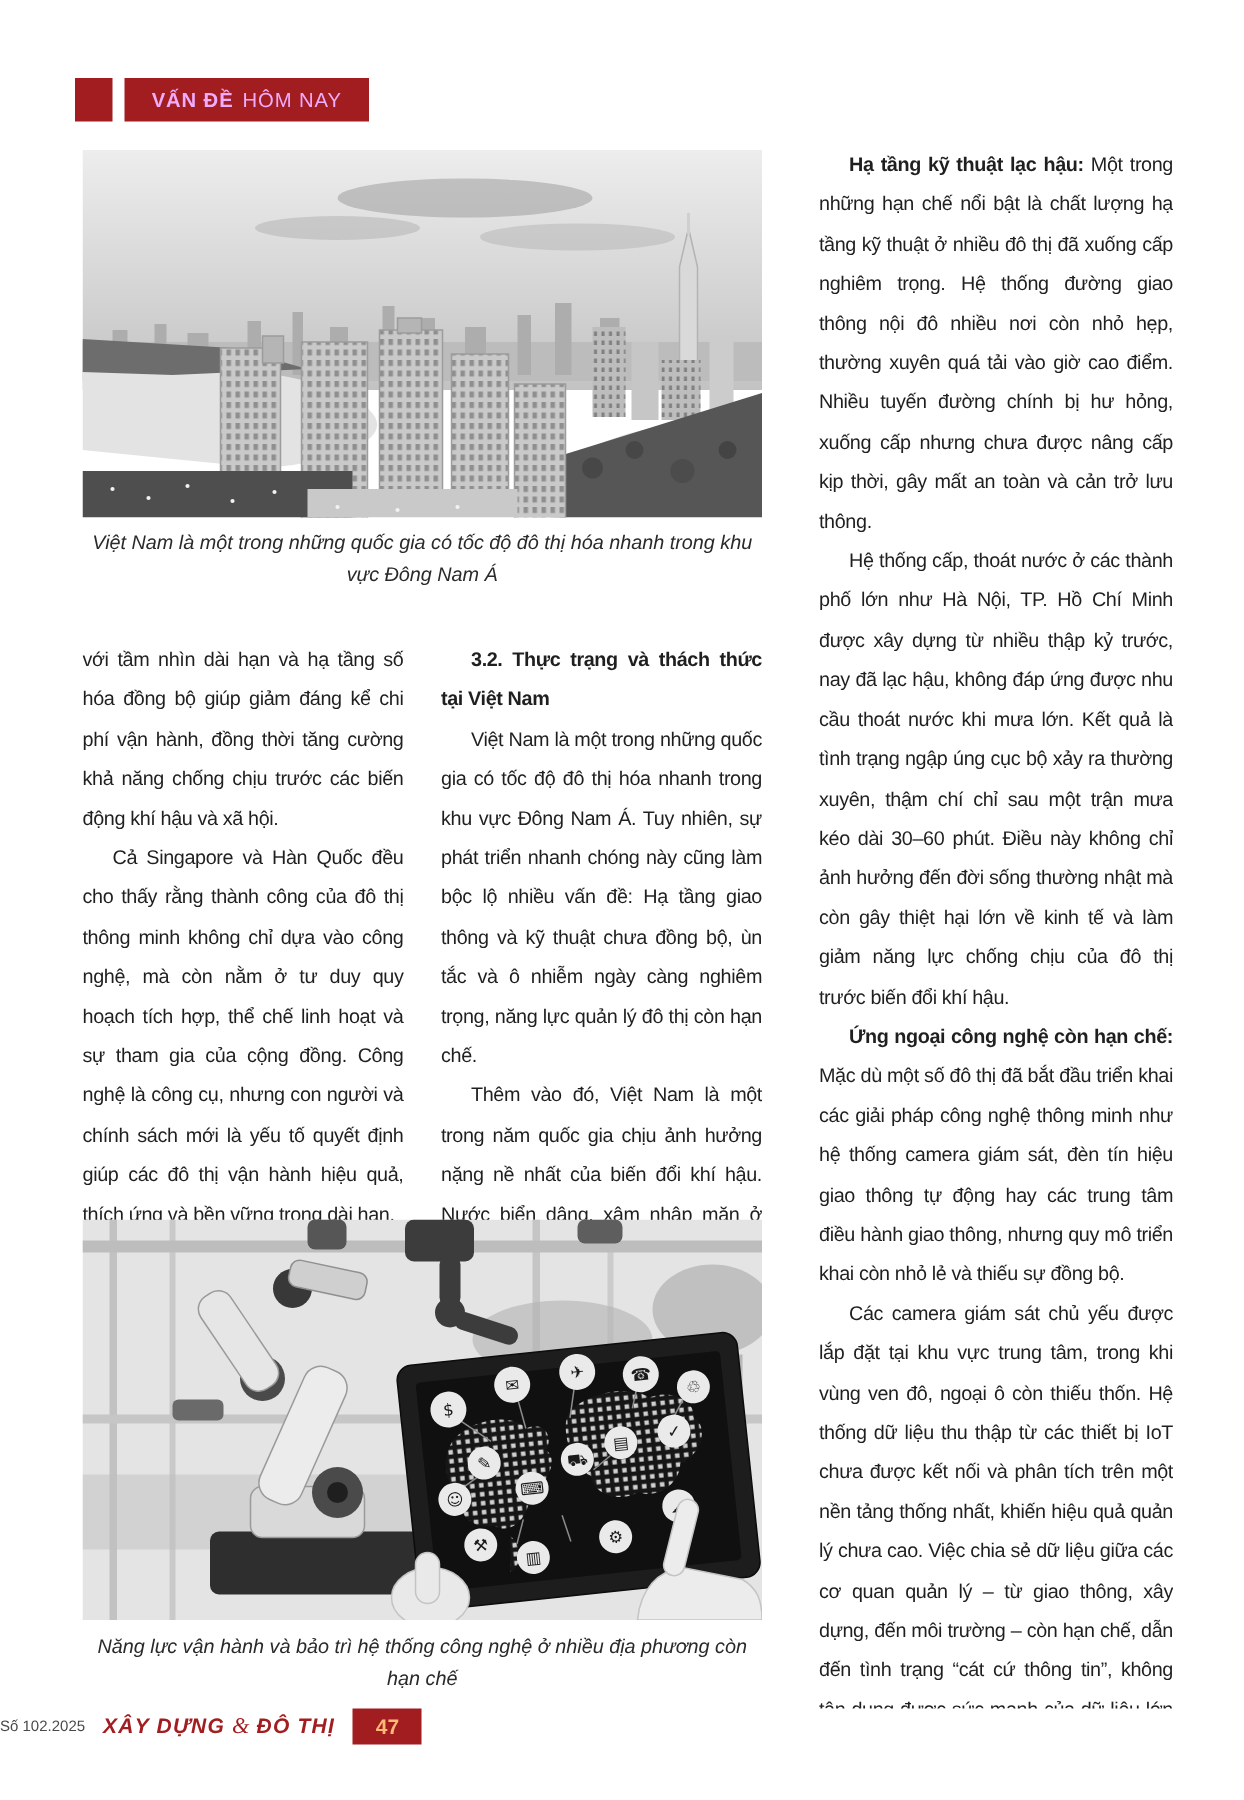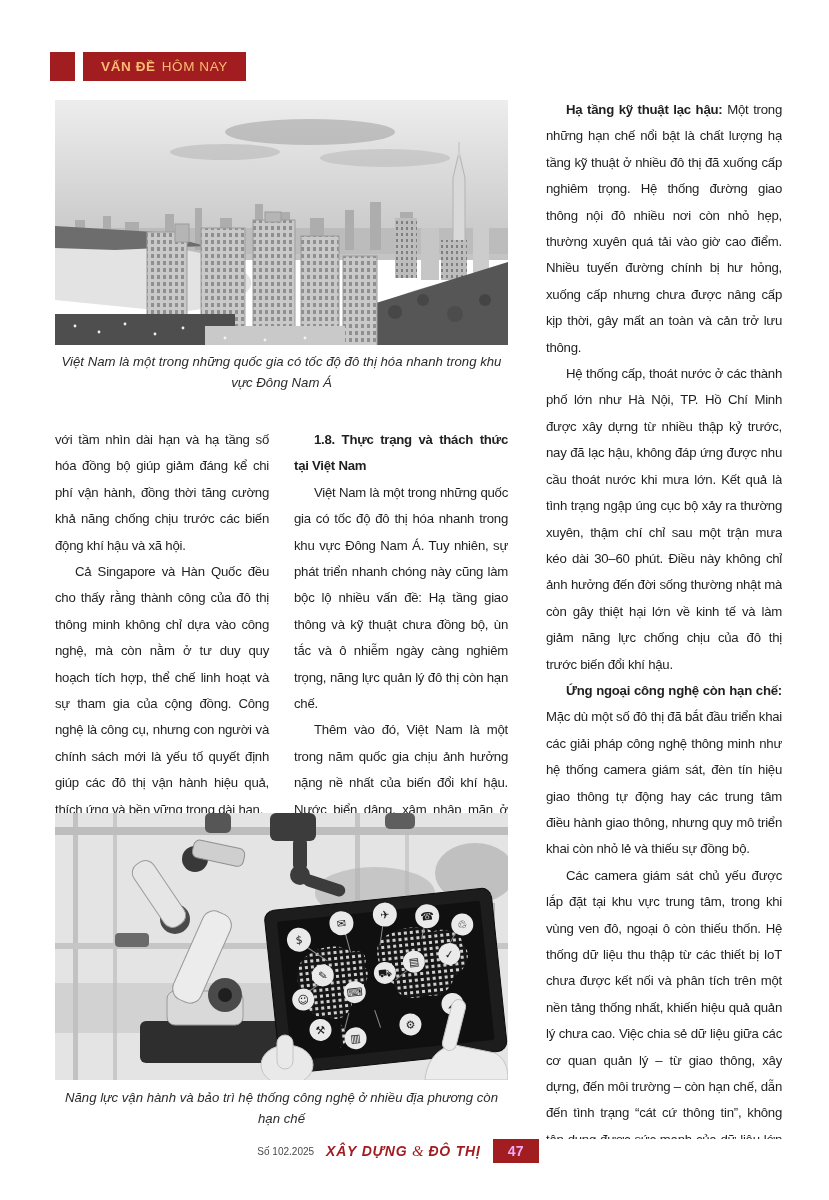--- a/index.html
+++ b/index.html
@@ -11,21 +11,21 @@
     color:#1f1f1f;
     overflow:hidden;
   }
   
   .kicker-square{
     position:absolute;left:50px;top:52px;width:25px;height:29px;
     background:#a11d20;
   }
   .kicker-banner{
     position:absolute;left:83px;top:52px;width:163px;height:29px;
-    background:#a11d20;color:#fdba74;
+    background:#a11d20;color:#f0abfc;
     display:flex;align-items:center;justify-content:center;gap:6px;
     font-size:13.5px;letter-spacing:.6px;white-space:nowrap;
   }
   .kicker-banner .k-bold{font-weight:700;}
   .kicker-banner .k-reg{font-weight:400;}
   
   .photo{position:absolute;left:55px;display:block;}
   .photo-top{top:100px;width:453px;height:245px;}
   .photo-bottom{top:813px;width:453px;height:267px;}
   .caption{
@@ -48,33 +48,33 @@
   .flow-right{
     position:absolute;left:546px;top:97px;width:236px;height:1042px;
   }
   .para{margin:0;}
   .para.indent{text-indent:20px;}
   .para.heading{font-weight:700;}
   .para .lead{font-weight:700;}
   
   .footer{
     position:absolute;top:1138px;left:0;width:796px;height:26px;
-    display:flex;align-items:center;justify-content:center;gap:12px;
+    display:flex;align-items:center;justify-content:flex-start;gap:12px;
   }
   .footer-issue{font-size:10px;color:#4a4a4a;}
   .footer-logo{
     font-size:14px;font-weight:700;color:#a11d20;
     letter-spacing:.8px;white-space:nowrap;font-style:italic;
   }
   .footer-logo .amp{
     font-family:"Liberation Serif", serif;
     font-weight:400;font-size:15px;letter-spacing:0;
   }
   .footer-pagebox{
-    width:46px;height:24px;background:#a11d20;color:#f0abfc;
+    width:46px;height:24px;background:#a11d20;color:#fdba74;
     display:flex;align-items:center;justify-content:center;
     font-size:14px;font-weight:700;
   }
 </style>
 </head>
 <body>
 
 <div class="page">
 
   <div class="kicker-square"></div>
@@ -162,21 +162,21 @@
         <circle cx="170" cy="238" r="1.4"></circle>
       <circle cx="210" cy="240" r="1.4"></circle>
         <circle cx="250" cy="238" r="1.4"></circle>
     </g>
   </svg>
   <div class="caption caption-top">Việt Nam là một trong những quốc gia có tốc độ đô thị hóa nhanh trong khu vực Đông Nam Á</div>
 
   <div class="flow flow-left">
       <p class="para">với tầm nhìn dài hạn và hạ tầng số hóa đồng bộ giúp giảm đáng kể chi phí vận hành, đồng thời tăng cường khả năng chống chịu trước các biến động khí hậu và xã hội.</p>
       <p class="para indent">Cả Singapore và Hàn Quốc đều cho thấy rằng thành công của đô thị thông minh không chỉ dựa vào công nghệ, mà còn nằm ở tư duy quy hoạch tích hợp, thể chế linh hoạt và sự tham gia của cộng đồng. Công nghệ là công cụ, nhưng con người và chính sách mới là yếu tố quyết định giúp các đô thị vận hành hiệu quả, thích ứng và bền vững trong dài hạn.</p>
-      <p class="para heading indent">1.8. Thực trạng và thách thức tại Việt Nam</p>
+      <p class="para heading indent">3.2. Thực trạng và thách thức tại Việt Nam</p>
       <p class="para indent">Việt Nam là một trong những quốc gia có tốc độ đô thị hóa nhanh trong khu vực Đông Nam Á. Tuy nhiên, sự phát triển nhanh chóng này cũng làm bộc lộ nhiều vấn đề: Hạ tầng giao thông và kỹ thuật chưa đồng bộ, ùn tắc và ô nhiễm ngày càng nghiêm trọng, năng lực quản lý đô thị còn hạn chế.</p>
       <p class="para indent">Thêm vào đó, Việt Nam là một trong năm quốc gia chịu ảnh hưởng nặng nề nhất của biến đổi khí hậu. Nước biển dâng, xâm nhập mặn ở đồng bằng sông Cửu Long, lũ lụt miền Trung, sạt lở miền núi phía Bắc… đặt ra yêu cầu cấp bách về xây dựng các đô thị thông minh gắn liền với hạ tầng có khả năng thích ứng.</p>
     </div>
 
   <svg class="photo photo-bottom" viewBox="0 0 453 267" role="img">
     <defs>
       <pattern id="dots" width="6" height="6" patternUnits="userSpaceOnUse">
         <rect width="6" height="6" fill="#161616"></rect>
         <rect x="1" y="1" width="3" height="3" fill="#cfcfcf"></rect>
       </pattern>

